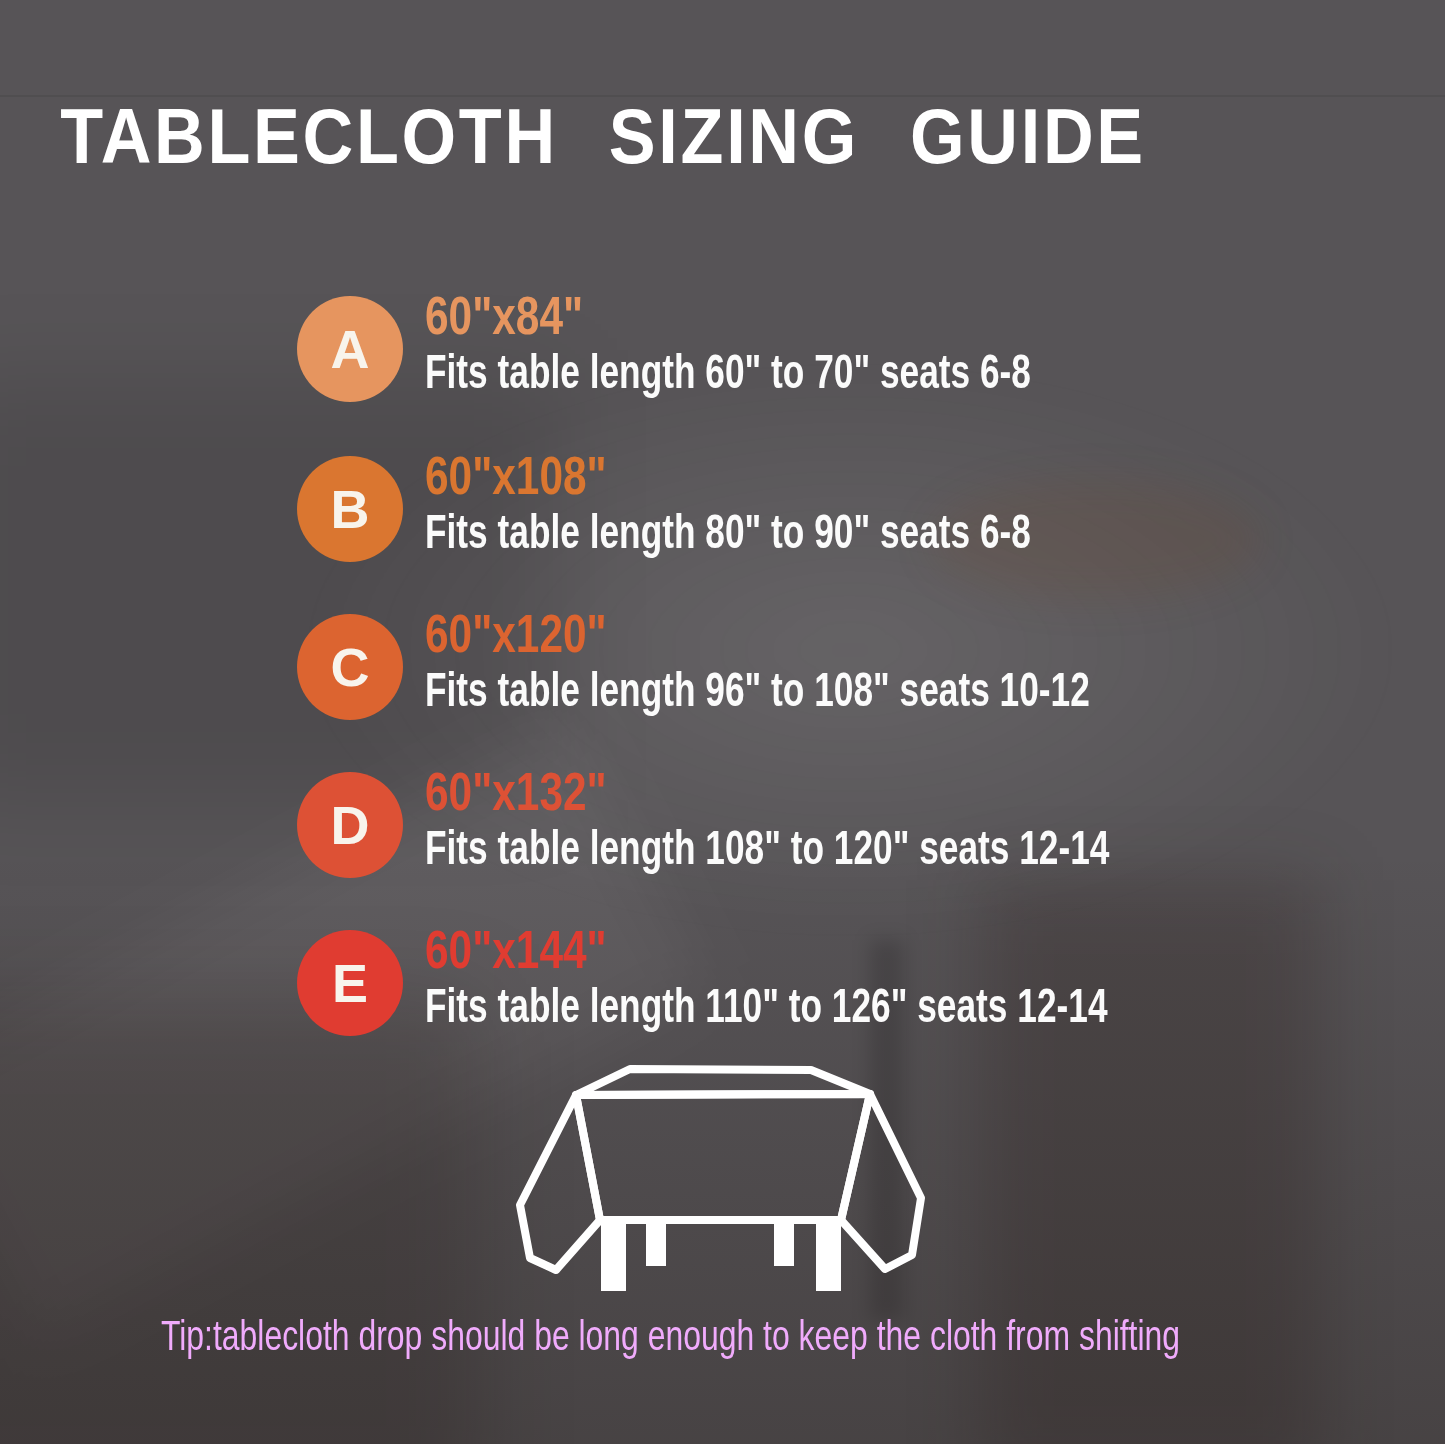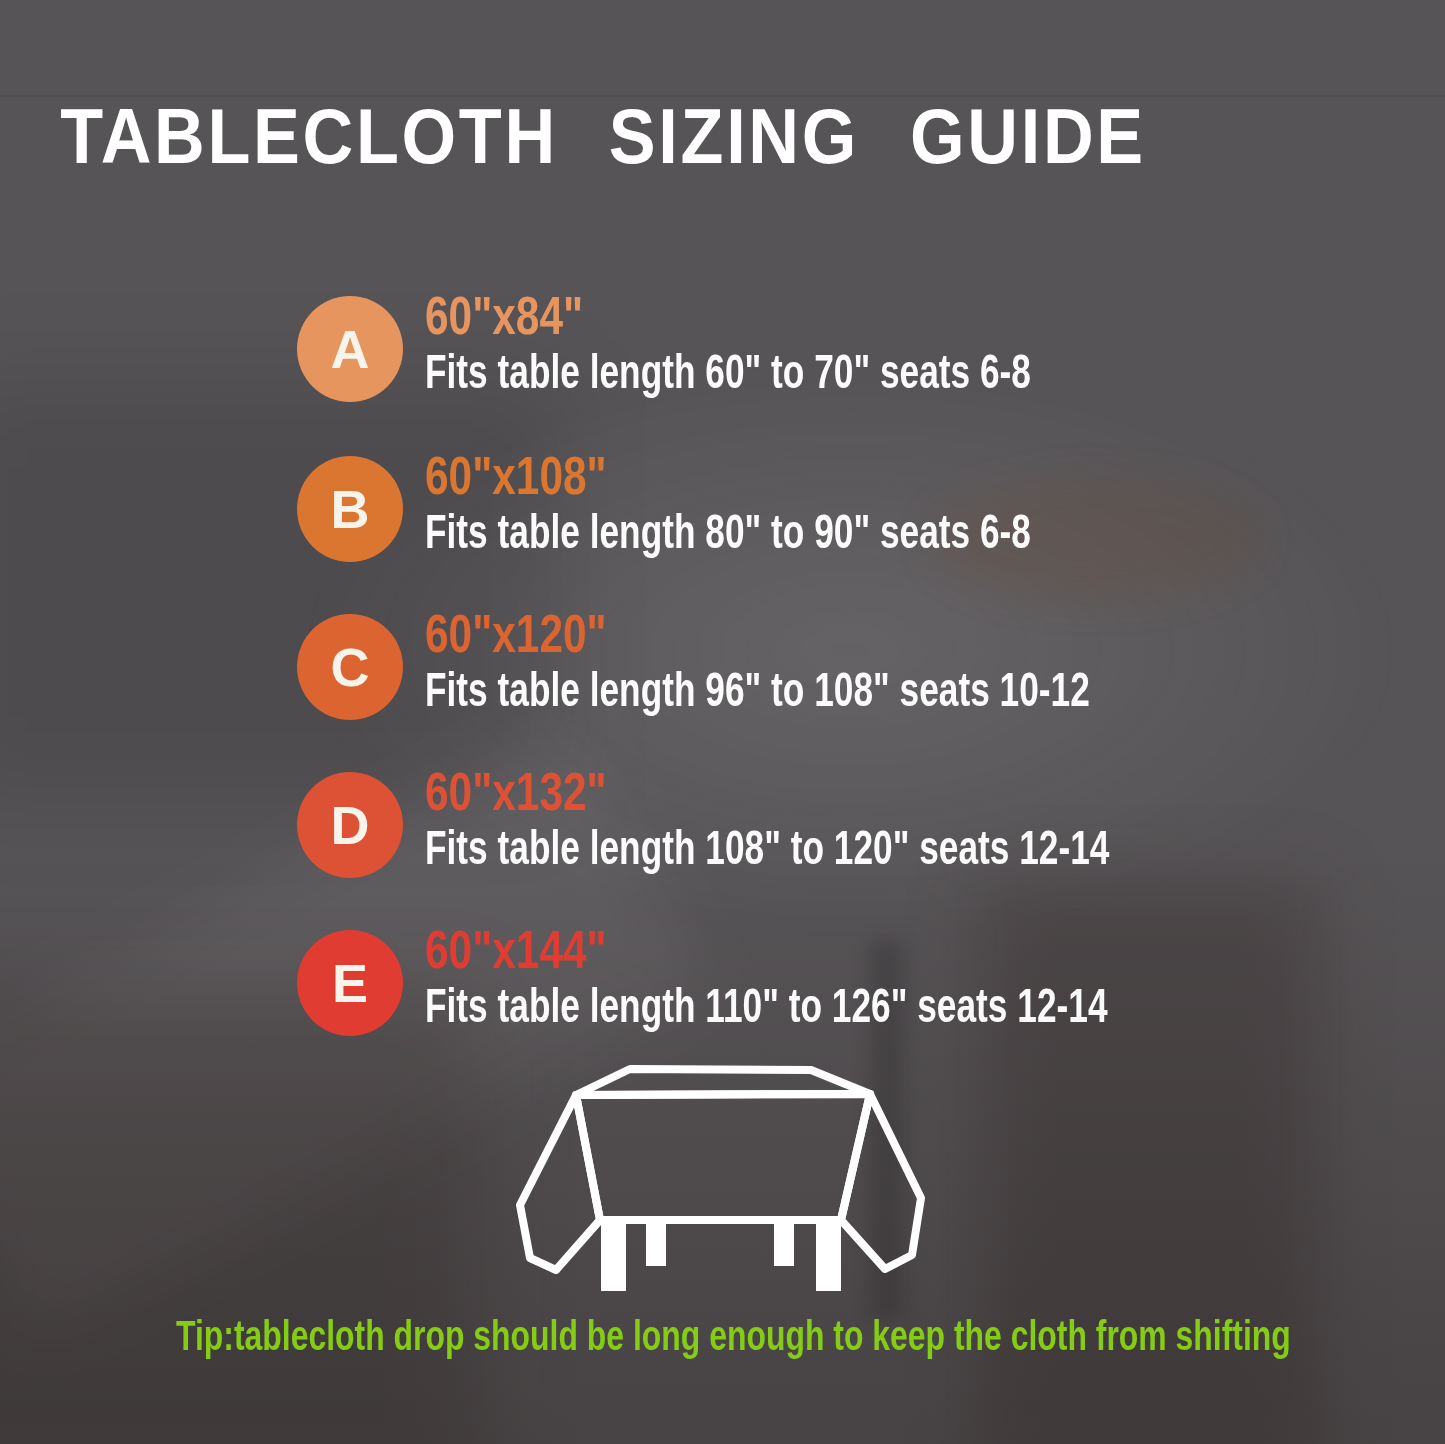--- a/index.html
+++ b/index.html
@@ -49,21 +49,21 @@
   .rowtext{position:absolute;left:128px;top:-8px;white-space:nowrap;}
   .size-label{font-size:53px;line-height:56px;font-weight:bold;}
   .fits-label{font-size:49px;line-height:54px;font-weight:bold;color:#fbfbfb;}
   .squeeze{display:inline-block;transform:scaleX(0.72);transform-origin:0 50%;}
   .squeeze-sz{display:inline-block;transform:scaleX(0.80);transform-origin:0 50%;}
 
   .diagram{position:absolute;left:478px;top:1048px;width:500px;height:260px;}
 
   .tip{
     position:absolute;top:1312px;left:0;width:100%;
-    color:#84cc16;font-weight:bold;
+    color:#f0abfc;font-weight:normal;
     font-size:42px;line-height:48px;white-space:nowrap;
   }
   .tip .squeeze-tip{display:inline-block;transform:scaleX(0.76);transform-origin:50% 50%;}
 </style>
 </head>
 <body>
 
 <div class="canvas" style="background-color: rgb(87, 84, 87);">
 
   <div class="bg-layer bg-seam"></div>

